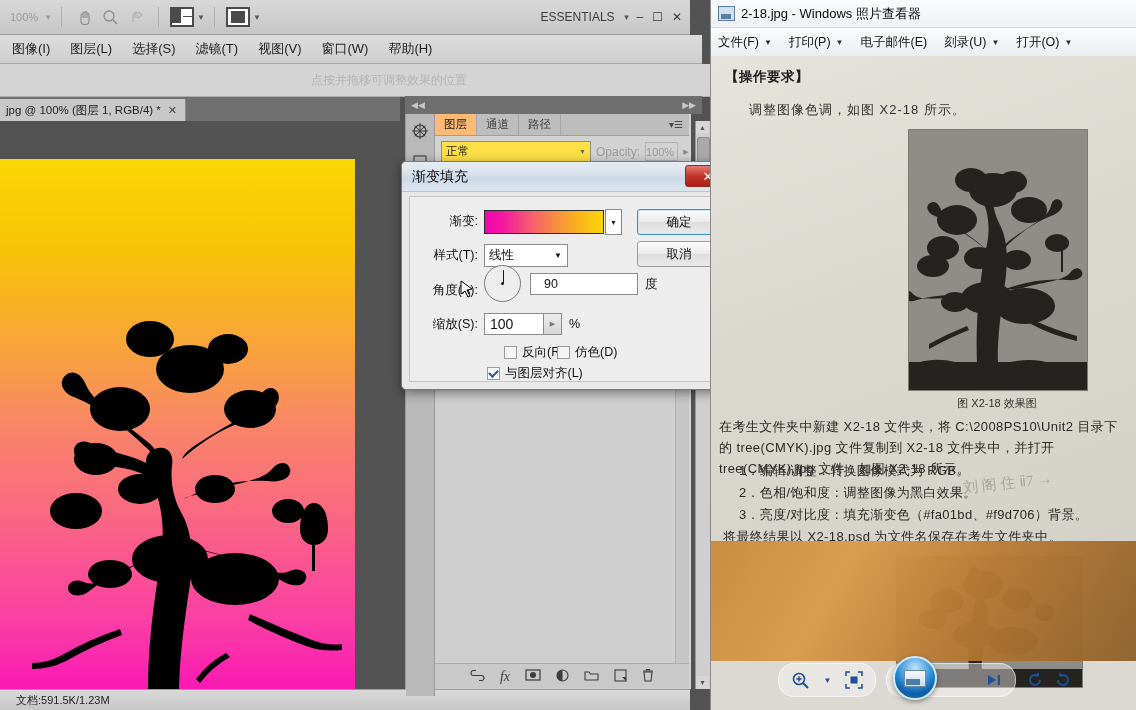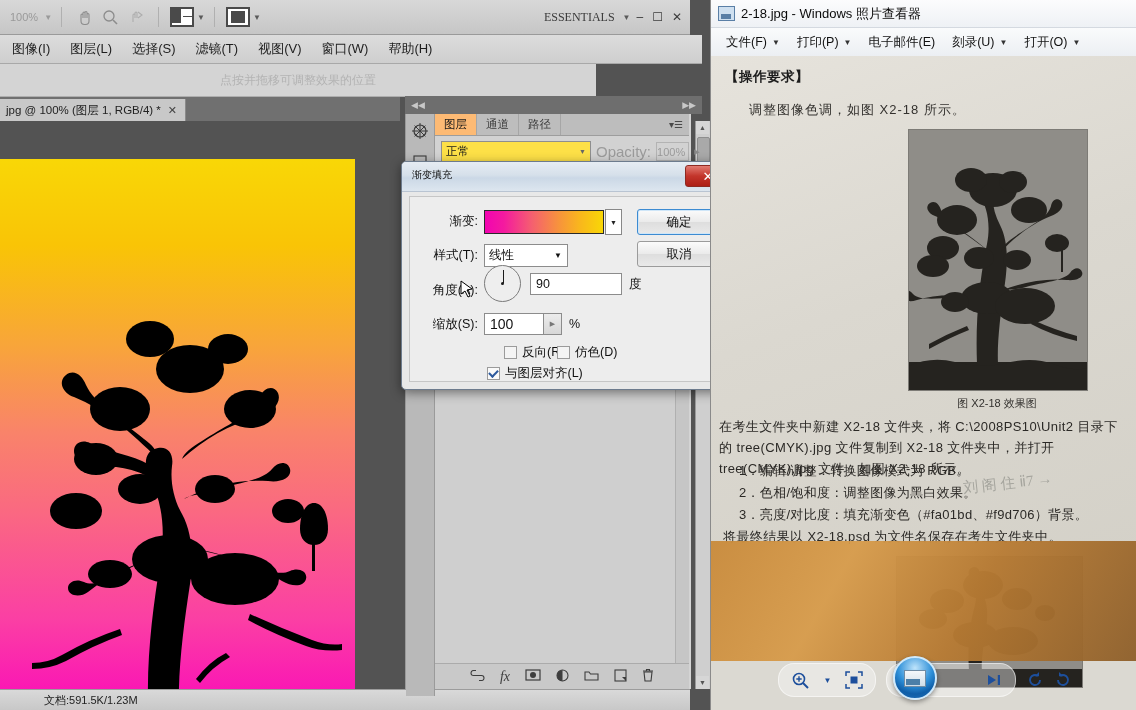--- a/index.html
+++ b/index.html
@@ -20,36 +20,36 @@
   .vsep{width:1px;height:20px;background:#b0b0b0;margin:0 9px;}
   .tool-ic{width:26px;height:22px;display:flex;align-items:center;justify-content:center;color:#8c8c8c;}
   .tool-ic svg{display:block;}
   .arrangebtn{display:flex;align-items:center;gap:3px;margin-left:2px;}
   .sqico{width:20px;height:16px;border:2px solid #4a4a4a;position:relative;background:#fff;}
   .sqico:before{content:"";position:absolute;left:0;top:0;width:9px;height:14px;background:#4a4a4a;}
   .sqico:after{content:"";position:absolute;right:0;top:7px;width:9px;height:1px;background:#4a4a4a;}
   .sqico2{width:20px;height:16px;border:2px solid #4a4a4a;position:relative;background:#fff;}
   .sqico2:before{content:"";position:absolute;left:3px;top:2px;right:3px;bottom:2px;background:#4a4a4a;}
   .tinycaret{font-size:8px;color:#5a5a5a;}
-  .essentials{margin-left:auto;display:flex;align-items:center;gap:8px;padding-right:6px;color:#3b3b3b;font-size:12px;font-family:Liberation Serif, serif;}
+  .essentials{margin-left:auto;display:flex;align-items:center;gap:8px;padding-right:6px;color:#3b3b3b;font-size:12px;}
   .wbtns{display:flex;align-items:center;gap:9px;color:#3b3b3b;font-size:12px;padding-right:8px;}
   .wbtns span{cursor:default;}
 
   .ps-menubar{
     position:absolute;left:0;top:35px;width:690px;height:28px;
     background:linear-gradient(#dcdcdc,#cecece);border-bottom:1px solid #a8a8a8;
     display:flex;align-items:center;padding-left:12px;gap:20px;font-size:13px;color:#1e1e1e;
   }
   .ps-menubar span{cursor:default;}
 
   .ps-hintbar{
-    position:absolute;left:0;top:64px;width:596px;height:32px;
+    position:absolute;left:0;top:64px;width:690px;height:32px;
     background:#d4d4d4;border-bottom:1px solid #aeaeae;
     display:flex;align-items:center;justify-content:center;
-    color:#b3b3b3;font-size:12px;
+    color:#b3b3b3;font-size:12px;padding-left:44px;
   }
 
   .ps-tabbar{
     position:absolute;left:0;top:97px;width:400px;height:24px;
     background:#707070;border-bottom:1px solid #4b4b4b;display:flex;align-items:flex-end;
   }
   .ps-tab{
     background:#c8c8c8;height:22px;display:flex;align-items:center;gap:7px;
     padding:0 8px 0 6px;font-size:11.5px;color:#222;border-right:1px solid #8a8a8a;
   }
@@ -61,71 +61,71 @@
   .ps-art svg{position:absolute;left:0;top:0;}
   .ps-scrollv{position:absolute;right:0;top:121px;width:14px;height:568px;background:#cfcfcf;border-left:1px solid #9a9a9a;}
   .ps-scrollv .thumb{position:absolute;left:1px;top:2px;width:11px;height:120px;background:#a9a9a9;border:1px solid #8e8e8e;border-radius:2px;}
   .ps-scrollv .arrow{position:absolute;left:0;width:13px;height:13px;background:#d6d6d6;display:flex;align-items:center;justify-content:center;font-size:7px;color:#555;}
 
   .ps-statusbar{
     position:absolute;left:0;top:689px;width:690px;height:21px;
     background:linear-gradient(#d9d9d9,#c7c7c7);border-top:1px solid #9c9c9c;
     display:flex;align-items:center;font-size:11px;color:#222;
   }
-  .ps-statusbar .doc{margin-left:44px;}
+  .ps-statusbar .doc{margin-left:16px;}
 
   
   .ps-dock{position:absolute;left:405px;top:96px;width:285px;height:593px;background:#d4d4d4;border-left:1px solid #9a9a9a;}
   .dock-collapse{position:absolute;left:405px;top:96px;width:285px;height:18px;background:#6e6e6e;display:flex;align-items:center;justify-content:space-between;padding:0 6px;color:#c8c8c8;font-size:9px;}
   .dock-iconcol{position:absolute;left:406px;top:114px;width:28px;height:575px;background:#b9b9b9;border-right:1px solid #9a9a9a;display:flex;flex-direction:column;align-items:center;padding-top:7px;gap:10px;}
   .dockicon{width:20px;height:20px;display:flex;align-items:center;justify-content:center;color:#3a3a3a;}
   .panel-body{position:absolute;left:435px;top:114px;width:254px;height:575px;background:#d2d2d2;}
   .panel-tabs{display:flex;height:21px;background:#bdbdbd;border-bottom:1px solid #9d9d9d;align-items:stretch;}
   .ptab{display:flex;align-items:center;padding:0 9px;font-size:11.5px;color:#3a3a3a;border-right:1px solid #a6a6a6;}
   .ptab.active{background:#fdba74;color:#1a1a1a;}
   .panel-menu{margin-left:auto;display:flex;align-items:center;padding:0 6px;color:#4a4a4a;font-size:10px;}
   .blendrow{display:flex;align-items:center;gap:5px;padding:5px 6px 3px 6px;}
   .blendsel{flex:0 0 140px;height:19px;background:#fde047;border:1px solid #8e8e8e;display:flex;align-items:center;padding:0 4px;font-size:11.5px;color:#1a1a1a;position:relative;}
   .blendsel .cv{position:absolute;right:4px;font-size:7px;color:#666;}
-  .oplabel{font-size:15px;color:#9b9b9b;}
+  .oplabel{font-size:12px;color:#9b9b9b;}
   .opval{width:42px;height:17px;background:#d2d2d2;border:1px solid #b3b3b3;display:flex;align-items:center;justify-content:flex-end;padding-right:3px;font-size:11px;color:#9b9b9b;}
   .oparrow{font-size:7px;color:#8a8a8a;}
   .layerlist{position:absolute;left:0;top:48px;right:0;bottom:26px;background:#cfcfcf;border-top:1px solid #b5b5b5;}
   .lscroll{position:absolute;right:0;top:0;width:13px;bottom:0;background:#c6c6c6;border-left:1px solid #b0b0b0;}
   .panel-bottom{position:absolute;left:0;right:0;bottom:0;height:25px;background:#c9c9c9;border-top:1px solid #ababab;display:flex;align-items:center;justify-content:center;gap:15px;color:#3d3d3d;}
 
   
   #gradient-dialog{
     position:absolute;left:401px;top:161px;width:333px;height:227px;
     background:#e8e8e8;border:1px solid #6d7b8d;border-radius:5px;
     box-shadow:0 3px 11px rgba(0,0,0,.45);
   }
   .dlg-title{
     height:29px;border-radius:4px 4px 0 0;position:relative;
     background:linear-gradient(#e6ecf3,#d6e0ea 45%,#cbd8e6 55%,#dde6ef);
     border-bottom:1px solid #b9c4d2;
   }
-  .dlg-title .t{position:absolute;left:10px;top:6px;font-size:10px;color:#0b0b0b;}
+  .dlg-title .t{position:absolute;left:10px;top:6px;font-size:14px;color:#0b0b0b;}
   .dlg-close{
     position:absolute;right:4px;top:3px;width:44px;height:20px;border-radius:3px;
     background:linear-gradient(#e27b72,#c3352b 50%,#ad1f17);
     border:1px solid #8d2a22;color:#fff;font-size:13px;font-weight:bold;
     display:flex;align-items:center;justify-content:center;
   }
   .dlg-inner{position:absolute;left:7px;top:34px;right:7px;bottom:7px;background:#ededed;border:1px solid #c6c6c6;}
   .frow{display:flex;align-items:center;position:absolute;}
   .flabel{font-size:12.5px;color:#111;text-align:right;}
   .grad-swatch{width:118px;height:22px;border:1px solid #2a2a2a;background:linear-gradient(90deg,#f204b1 0%,#f41a9f 16%,#f5606f 40%,#f7923d 62%,#f9b61d 80%,#f9d706 100%);}
   .grad-drop{width:15px;height:24px;background:#fff;border:1px solid #888;display:flex;align-items:center;justify-content:center;font-size:7px;color:#222;margin-left:1px;}
   .sel-box{width:74px;height:21px;background:#fff;border:1px solid #8c8c8c;display:flex;align-items:center;padding:0 4px;font-size:12.5px;color:#111;position:relative;}
   .sel-box .cv{position:absolute;right:5px;font-size:8px;color:#111;}
   .dial{width:35px;height:35px;border-radius:50%;background:#eeeeee;border:1px solid #7b7b7b;position:relative;}
   .dial .needle{position:absolute;left:50%;top:4px;width:1px;height:13px;background:#1a1a1a;}
   .dial .hub{position:absolute;left:50%;top:50%;width:3px;height:3px;margin:-1.5px 0 0 -1.5px;border-radius:50%;background:#1a1a1a;}
-  .num-in{width:80px;height:20px;background:#fff;border:1px solid #8c8c8c;display:flex;align-items:center;padding:0 5px;font-size:12.5px;color:#111;}
+  .num-in{width:80px;height:20px;background:#fff;border:1px solid #8c8c8c;display:flex;align-items:center;padding:0 13px;font-size:12.5px;color:#111;}
   .scale-in{width:48px;height:20px;background:#fff;border:1px solid #8c8c8c;display:flex;align-items:center;padding:0 5px;font-size:14px;color:#111;}
   .scale-btn{width:17px;height:20px;background:linear-gradient(#ececec,#d7d7d7);border:1px solid #8c8c8c;border-left:none;display:flex;align-items:center;justify-content:center;font-size:7px;color:#777;}
   .unit{font-size:12.5px;color:#111;margin-left:7px;}
   .cbox{width:11px;height:11px;border:1px solid #9b9b9b;background:#f4f4f4;display:inline-flex;align-items:center;justify-content:center;margin-right:5px;}
   .cbox.on{background:#fafafa;}
   .cbox.on:after{content:"";width:7px;height:4px;border-left:2px solid #2d5a9e;border-bottom:2px solid #2d5a9e;transform:rotate(-45deg) translate(1px,-1px);}
   .cklabel{font-size:12.5px;color:#111;display:flex;align-items:center;}
   .dbtn{
     width:82px;height:24px;border-radius:3px;display:flex;align-items:center;justify-content:center;
     font-size:12.5px;color:#0c0c0c;background:linear-gradient(#fbfbfb,#ebebeb 48%,#dedede 52%,#e9e9e9);
@@ -136,21 +136,21 @@
 
   
   #photo-viewer{position:absolute;left:710px;top:0;width:426px;height:710px;background:#f3f4f6;
     border-left:1px solid #8a8a8a;overflow:hidden;}
   .wpv-titlebar{height:27px;background:linear-gradient(#fcfcfd,#eef1f5);border-bottom:1px solid #d4d9e0;
     display:flex;align-items:center;padding-left:7px;gap:6px;}
   .wpv-icon{width:15px;height:13px;border:1px solid #5a7fa6;background:#cfe0f0;position:relative;}
   .wpv-icon:after{content:"";position:absolute;left:2px;bottom:1px;width:10px;height:5px;background:#5a7fa6;}
   .wpv-title{font-size:13px;color:#0a0a0a;}
   .wpv-menubar{height:28px;background:linear-gradient(#fafbfc,#eceff3);border-bottom:1px solid #cfd5dd;
-    display:flex;align-items:center;padding-left:8px;gap:3px;}
+    display:flex;align-items:center;padding-left:0;gap:3px;}
   .wpv-menu{display:flex;align-items:center;gap:5px;padding:0 7px;font-size:12.5px;color:#111;}
   .wpv-menu .cv{font-size:8px;color:#333;}
   .wpv-content{position:absolute;left:0;top:56px;right:0;bottom:0;background:#dbd9d2;overflow:hidden;}
   .page{position:absolute;left:0;top:0;width:426px;height:605px;
     background:linear-gradient(160deg,#e6e3dc,#dbd8d0 40%,#d2cfc6);}
   .pg-head{position:absolute;left:14px;top:12px;font-size:13.5px;color:#1c1c1c;font-weight:bold;letter-spacing:.5px;}
   .pg-sub{position:absolute;left:38px;top:45px;font-size:13px;color:#33312e;letter-spacing:1px;}
   .pg-figure{position:absolute;left:197px;top:73px;width:178px;height:260px;background:#8f8d88;border:1px solid #7d7b76;}
   .pg-figcap{position:absolute;left:197px;top:340px;width:178px;text-align:center;font-size:11px;color:#33312e;}
   .pg-para{position:absolute;left:8px;top:360px;width:412px;font-size:13px;color:#2b2926;line-height:21px;letter-spacing:.4px;}

